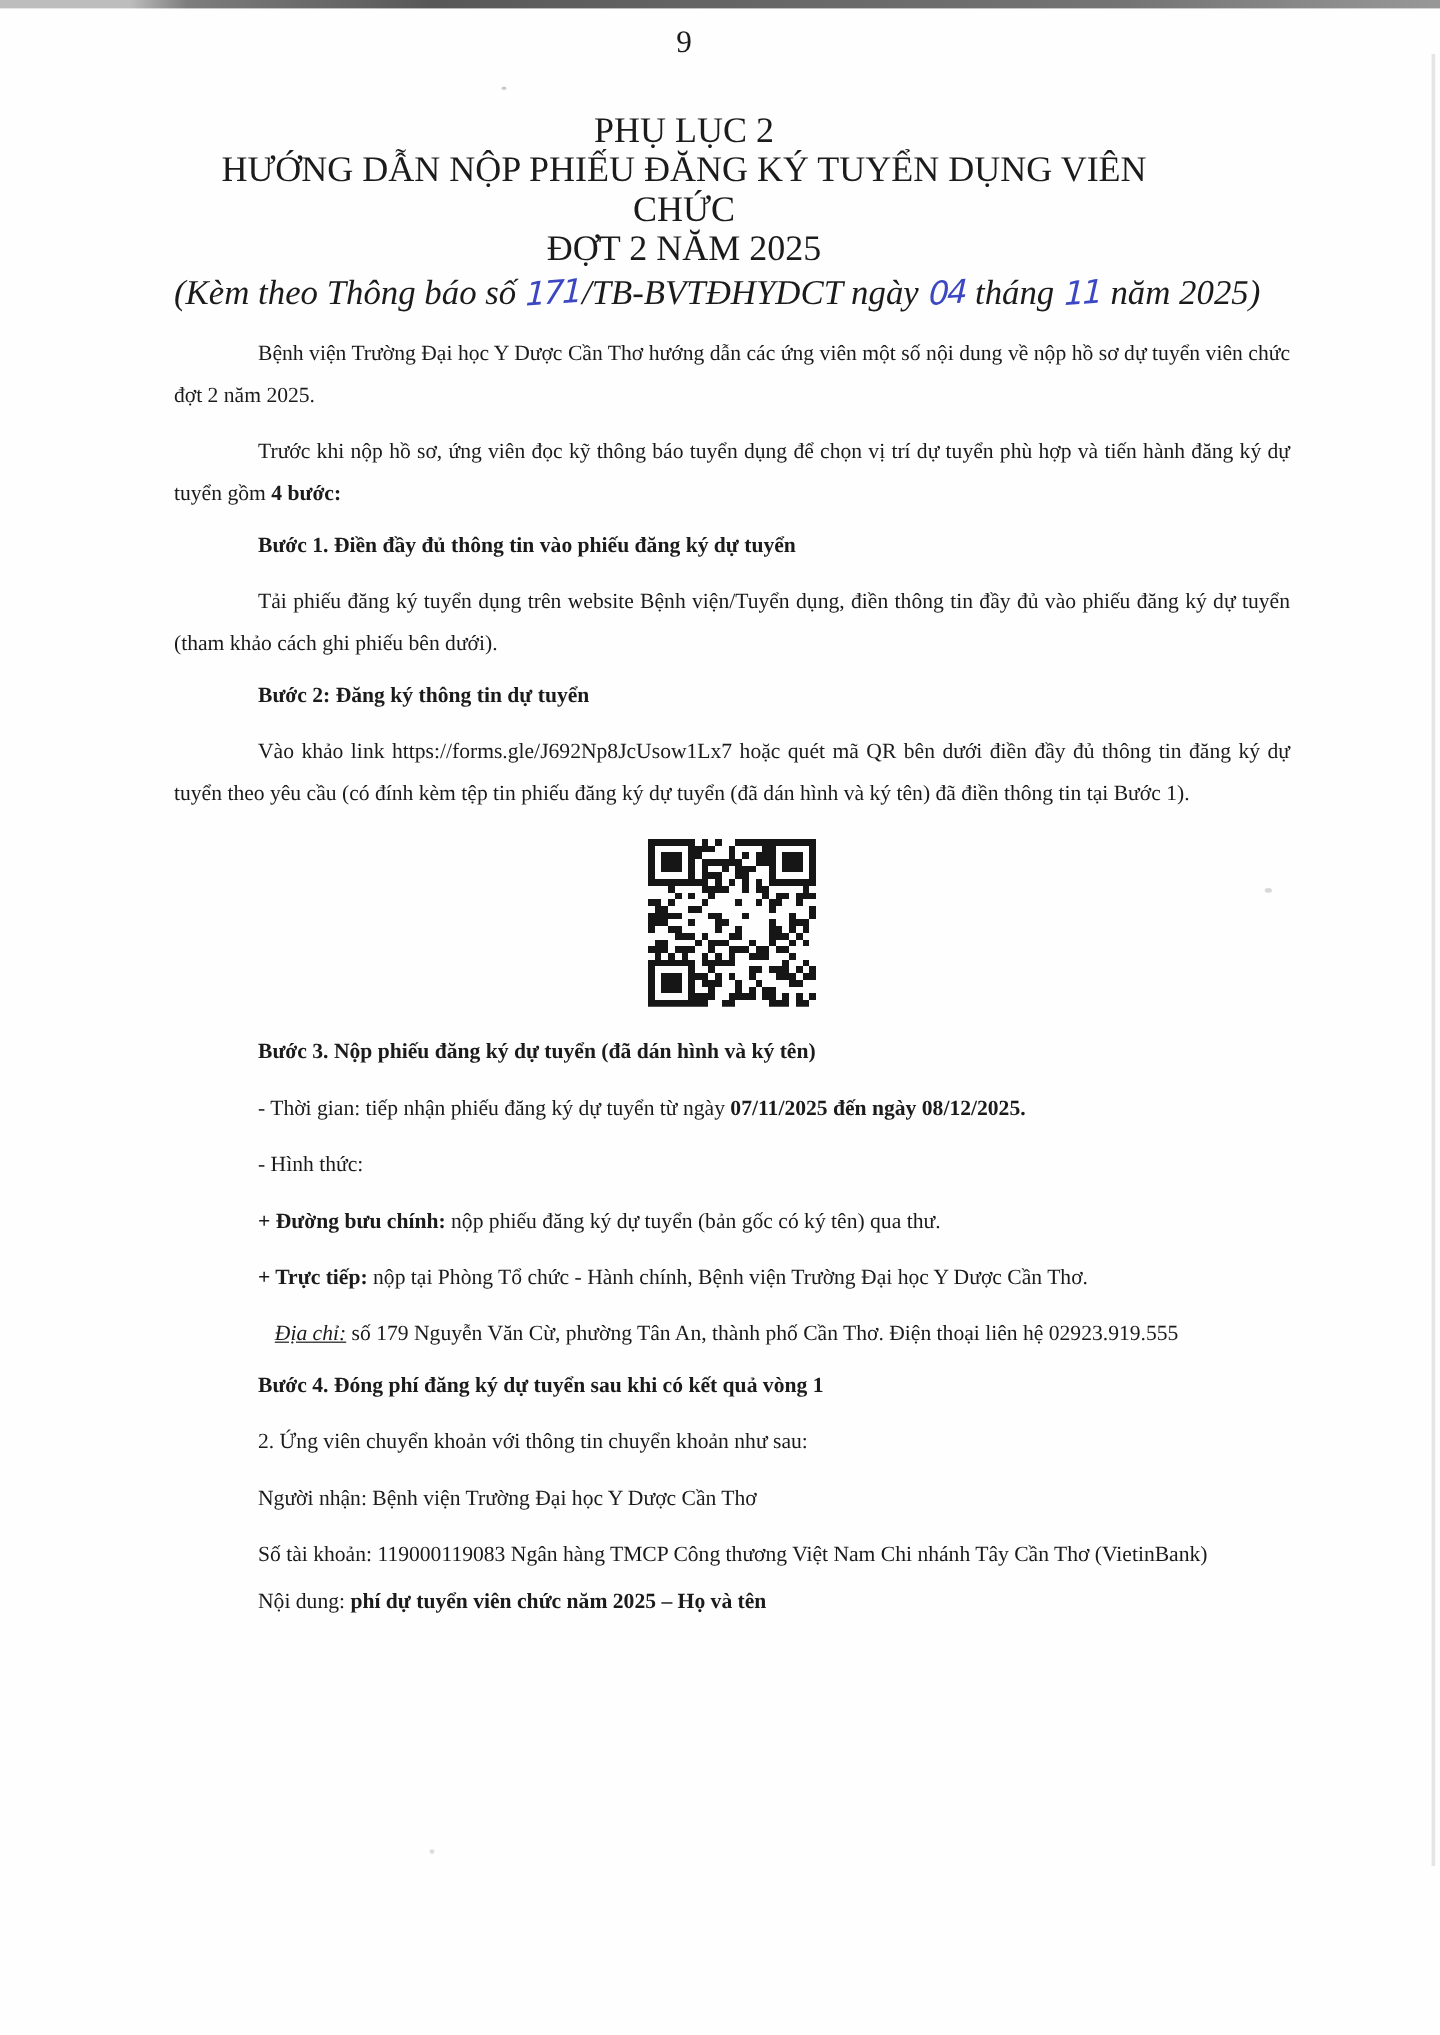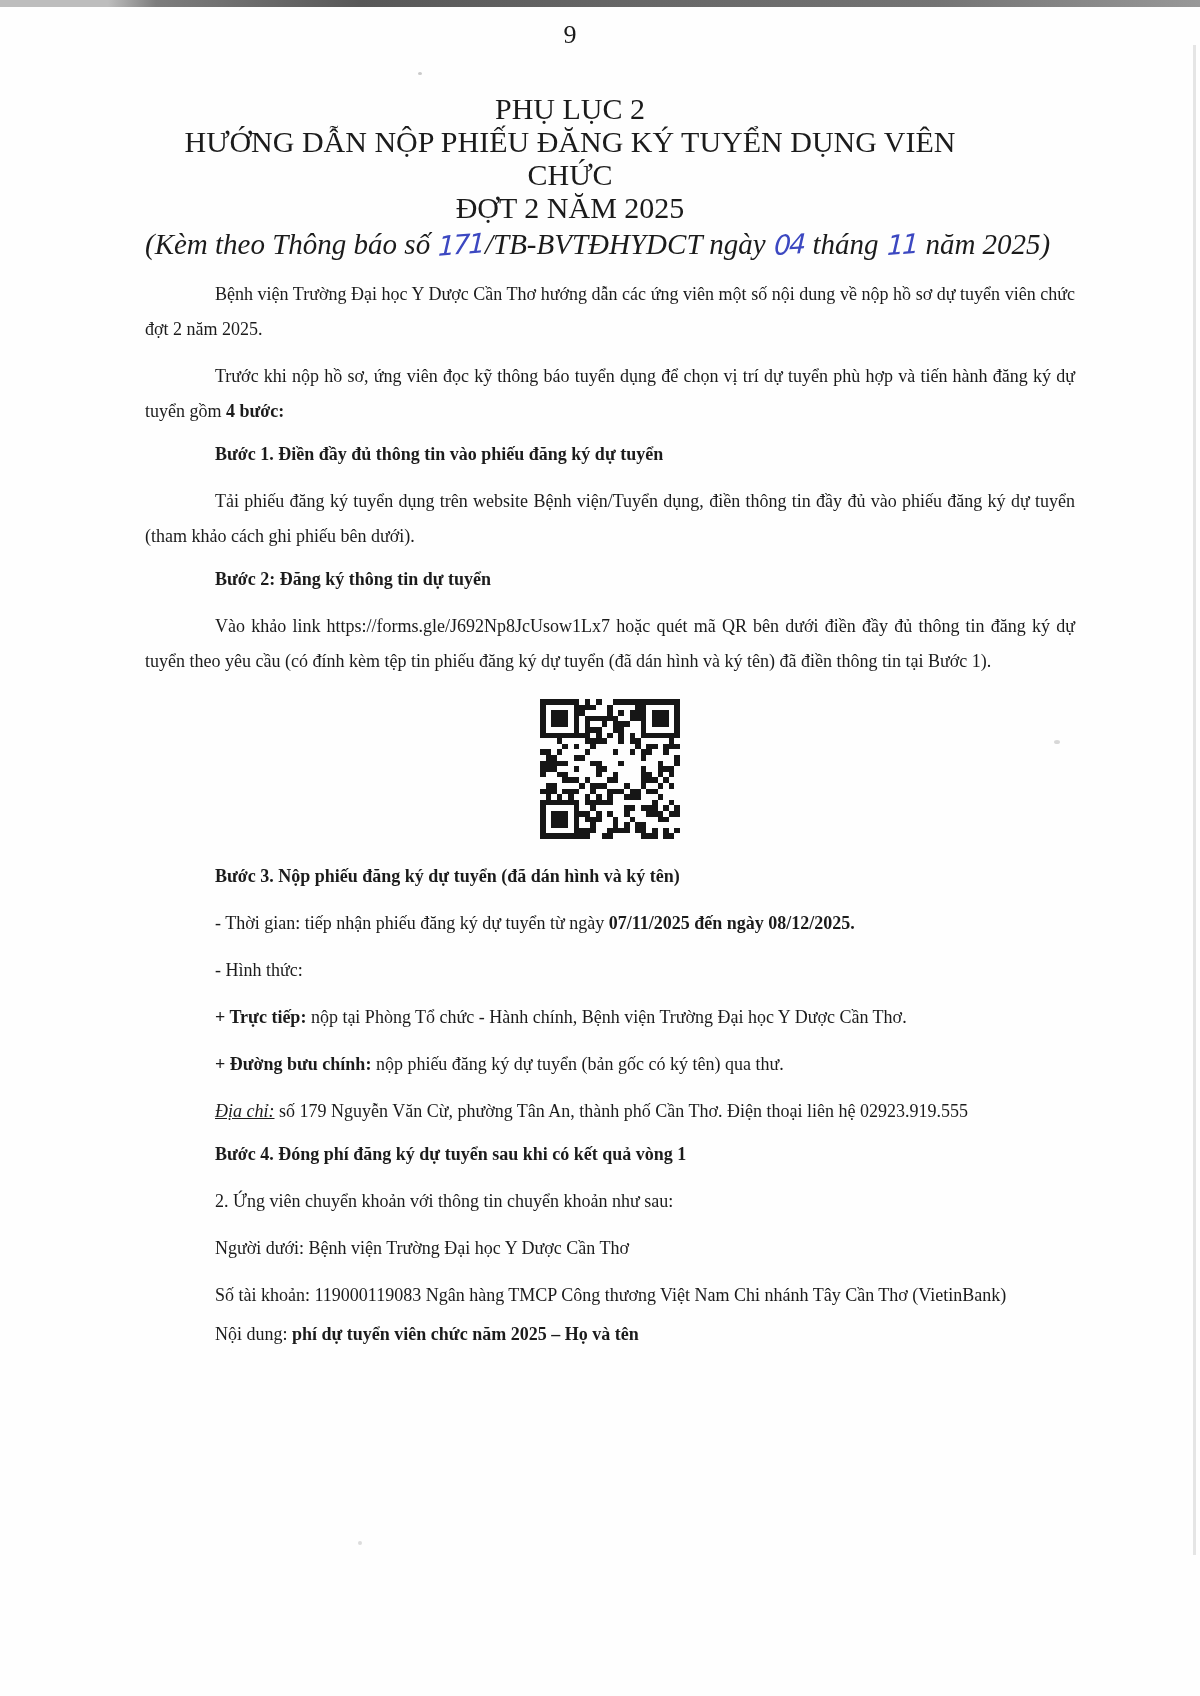--- a/index.html
+++ b/index.html
@@ -63,21 +63,21 @@
   .content{
     margin:14px 125px 0 145px; 
     font-size:18px;
     line-height:35px;
     text-align:justify;
   }
   .content p{margin:12px 0 0 0;text-indent:70px;}
   .content p.h{font-weight:bold;margin-top:8px;}
   .content p.tight{margin-top:4px;}
   .b{font-weight:bold;}
-  .iu{font-style:italic;text-decoration:underline;}
+  .iu{font-style:italic;text-decoration:underline;margin-left:14px;}
   .qr-wrap{margin:20px 0 4px 0;text-align:center;text-indent:0;}
   .qr-wrap svg{display:inline-block;}
 </style>
 </head>
 <body>
 
 <div class="page">
 
   <div class="topbar"></div>
   <div class="edge-line"></div>
@@ -416,32 +416,32 @@
           <rect x="23" y="24" width="1" height="1" fill="#161616"></rect>
         </svg>
     </div>
 
     <p class="h">Bước 3. Nộp phiếu đăng ký dự tuyển (đã dán hình và ký tên)</p>
 
     <p><span>- Thời gian: tiếp nhận phiếu đăng ký dự tuyển từ ngày </span><span class="b">07/11/2025 đến ngày 08/12/2025.</span></p>
 
     <p>- Hình thức:</p>
 
+    <p><span class="b">+ Đường bưu chính:</span><span> nộp phiếu đăng ký dự tuyển (bản gốc có ký tên) qua thư.</span></p>
+
     <p><span class="b">+ Trực tiếp:</span><span> nộp tại Phòng Tổ chức - Hành chính, Bệnh viện Trường Đại học Y Dược Cần Thơ.</span></p>
 
-    <p><span class="b">+ Đường bưu chính:</span><span> nộp phiếu đăng ký dự tuyển (bản gốc có ký tên) qua thư.</span></p>
-
     <p><span class="iu">Địa chỉ:</span><span> số 179 Nguyễn Văn Cừ, phường Tân An, thành phố Cần Thơ. Điện thoại liên hệ 02923.919.555</span></p>
 
     <p class="h">Bước 4. Đóng phí đăng ký dự tuyển sau khi có kết quả vòng 1</p>
 
 
     <p>2. Ứng viên chuyển khoản với thông tin chuyển khoản như sau:</p>
 
-    <p>Người dưới: Bệnh viện Trường Đại học Y Dược Cần Thơ</p>
+    <p>Người nhận: Bệnh viện Trường Đại học Y Dược Cần Thơ</p>
 
     <p>Số tài khoản: 119000119083 Ngân hàng TMCP Công thương Việt Nam Chi nhánh Tây Cần Thơ (VietinBank)</p>
 
     <p class="tight"><span>Nội dung: </span><span class="b">phí dự tuyển viên chức năm 2025 – Họ và tên</span></p>
 
 
   </div>
 </div>
 
 </body></html>

